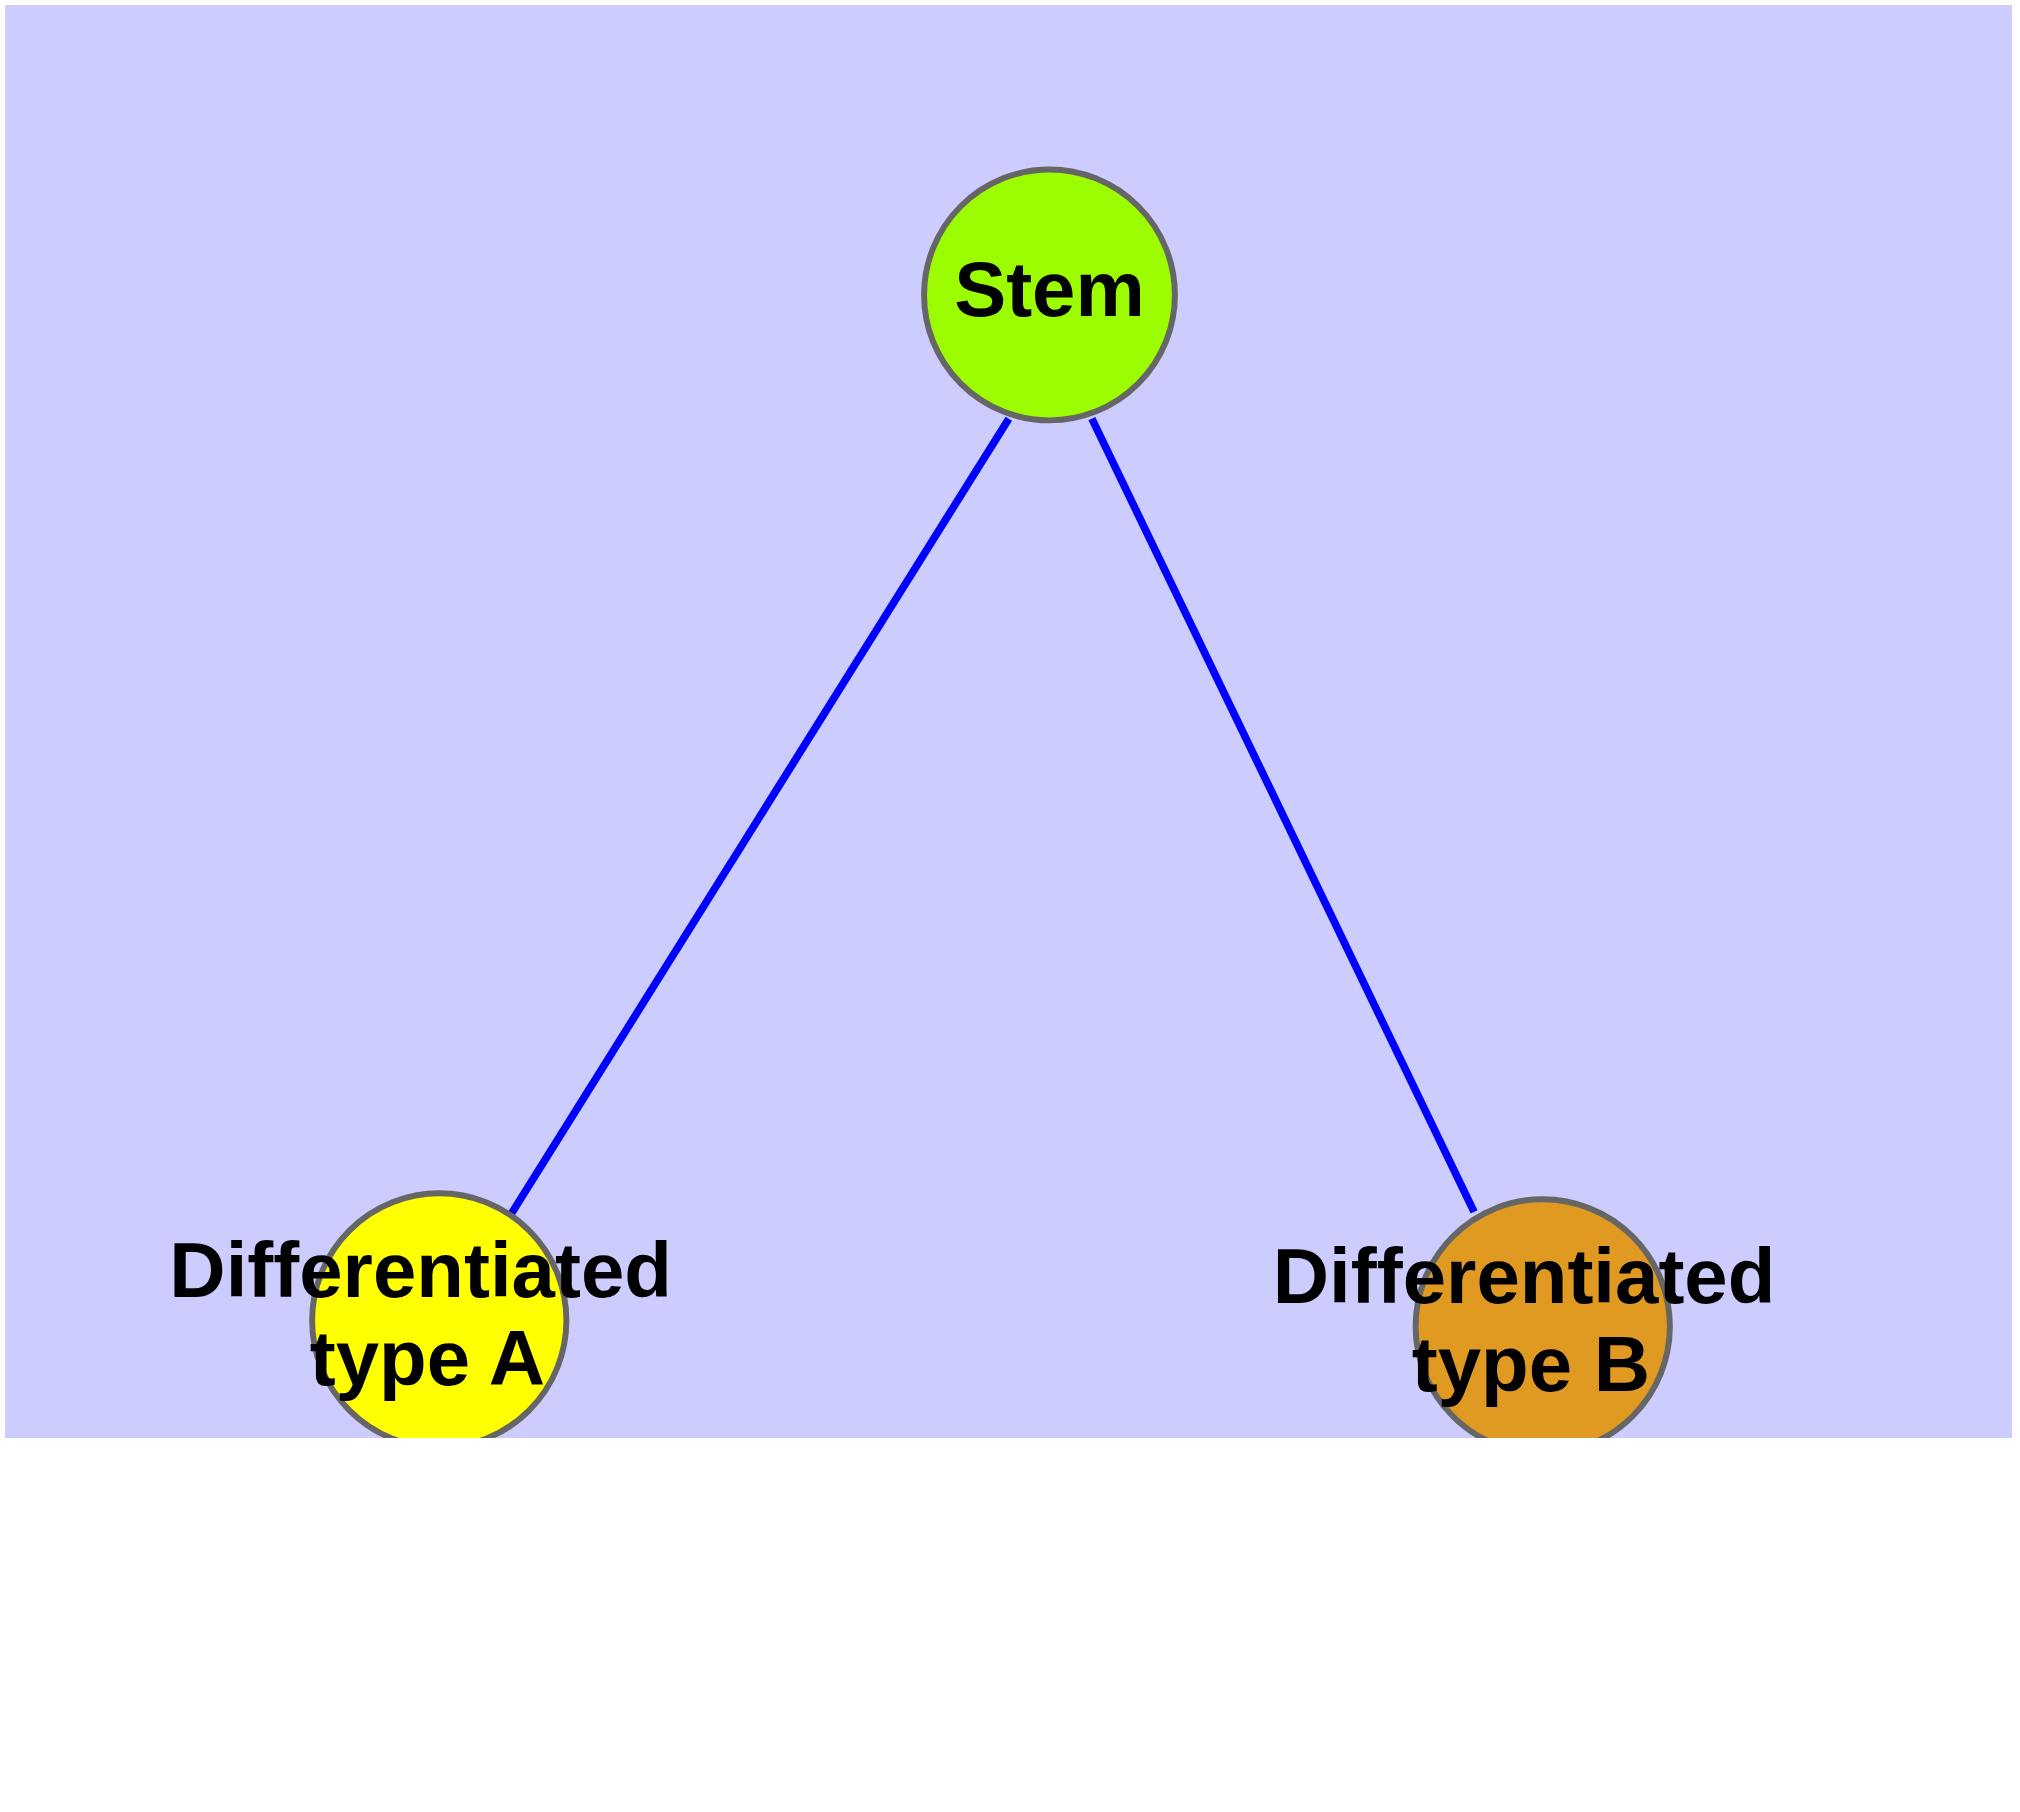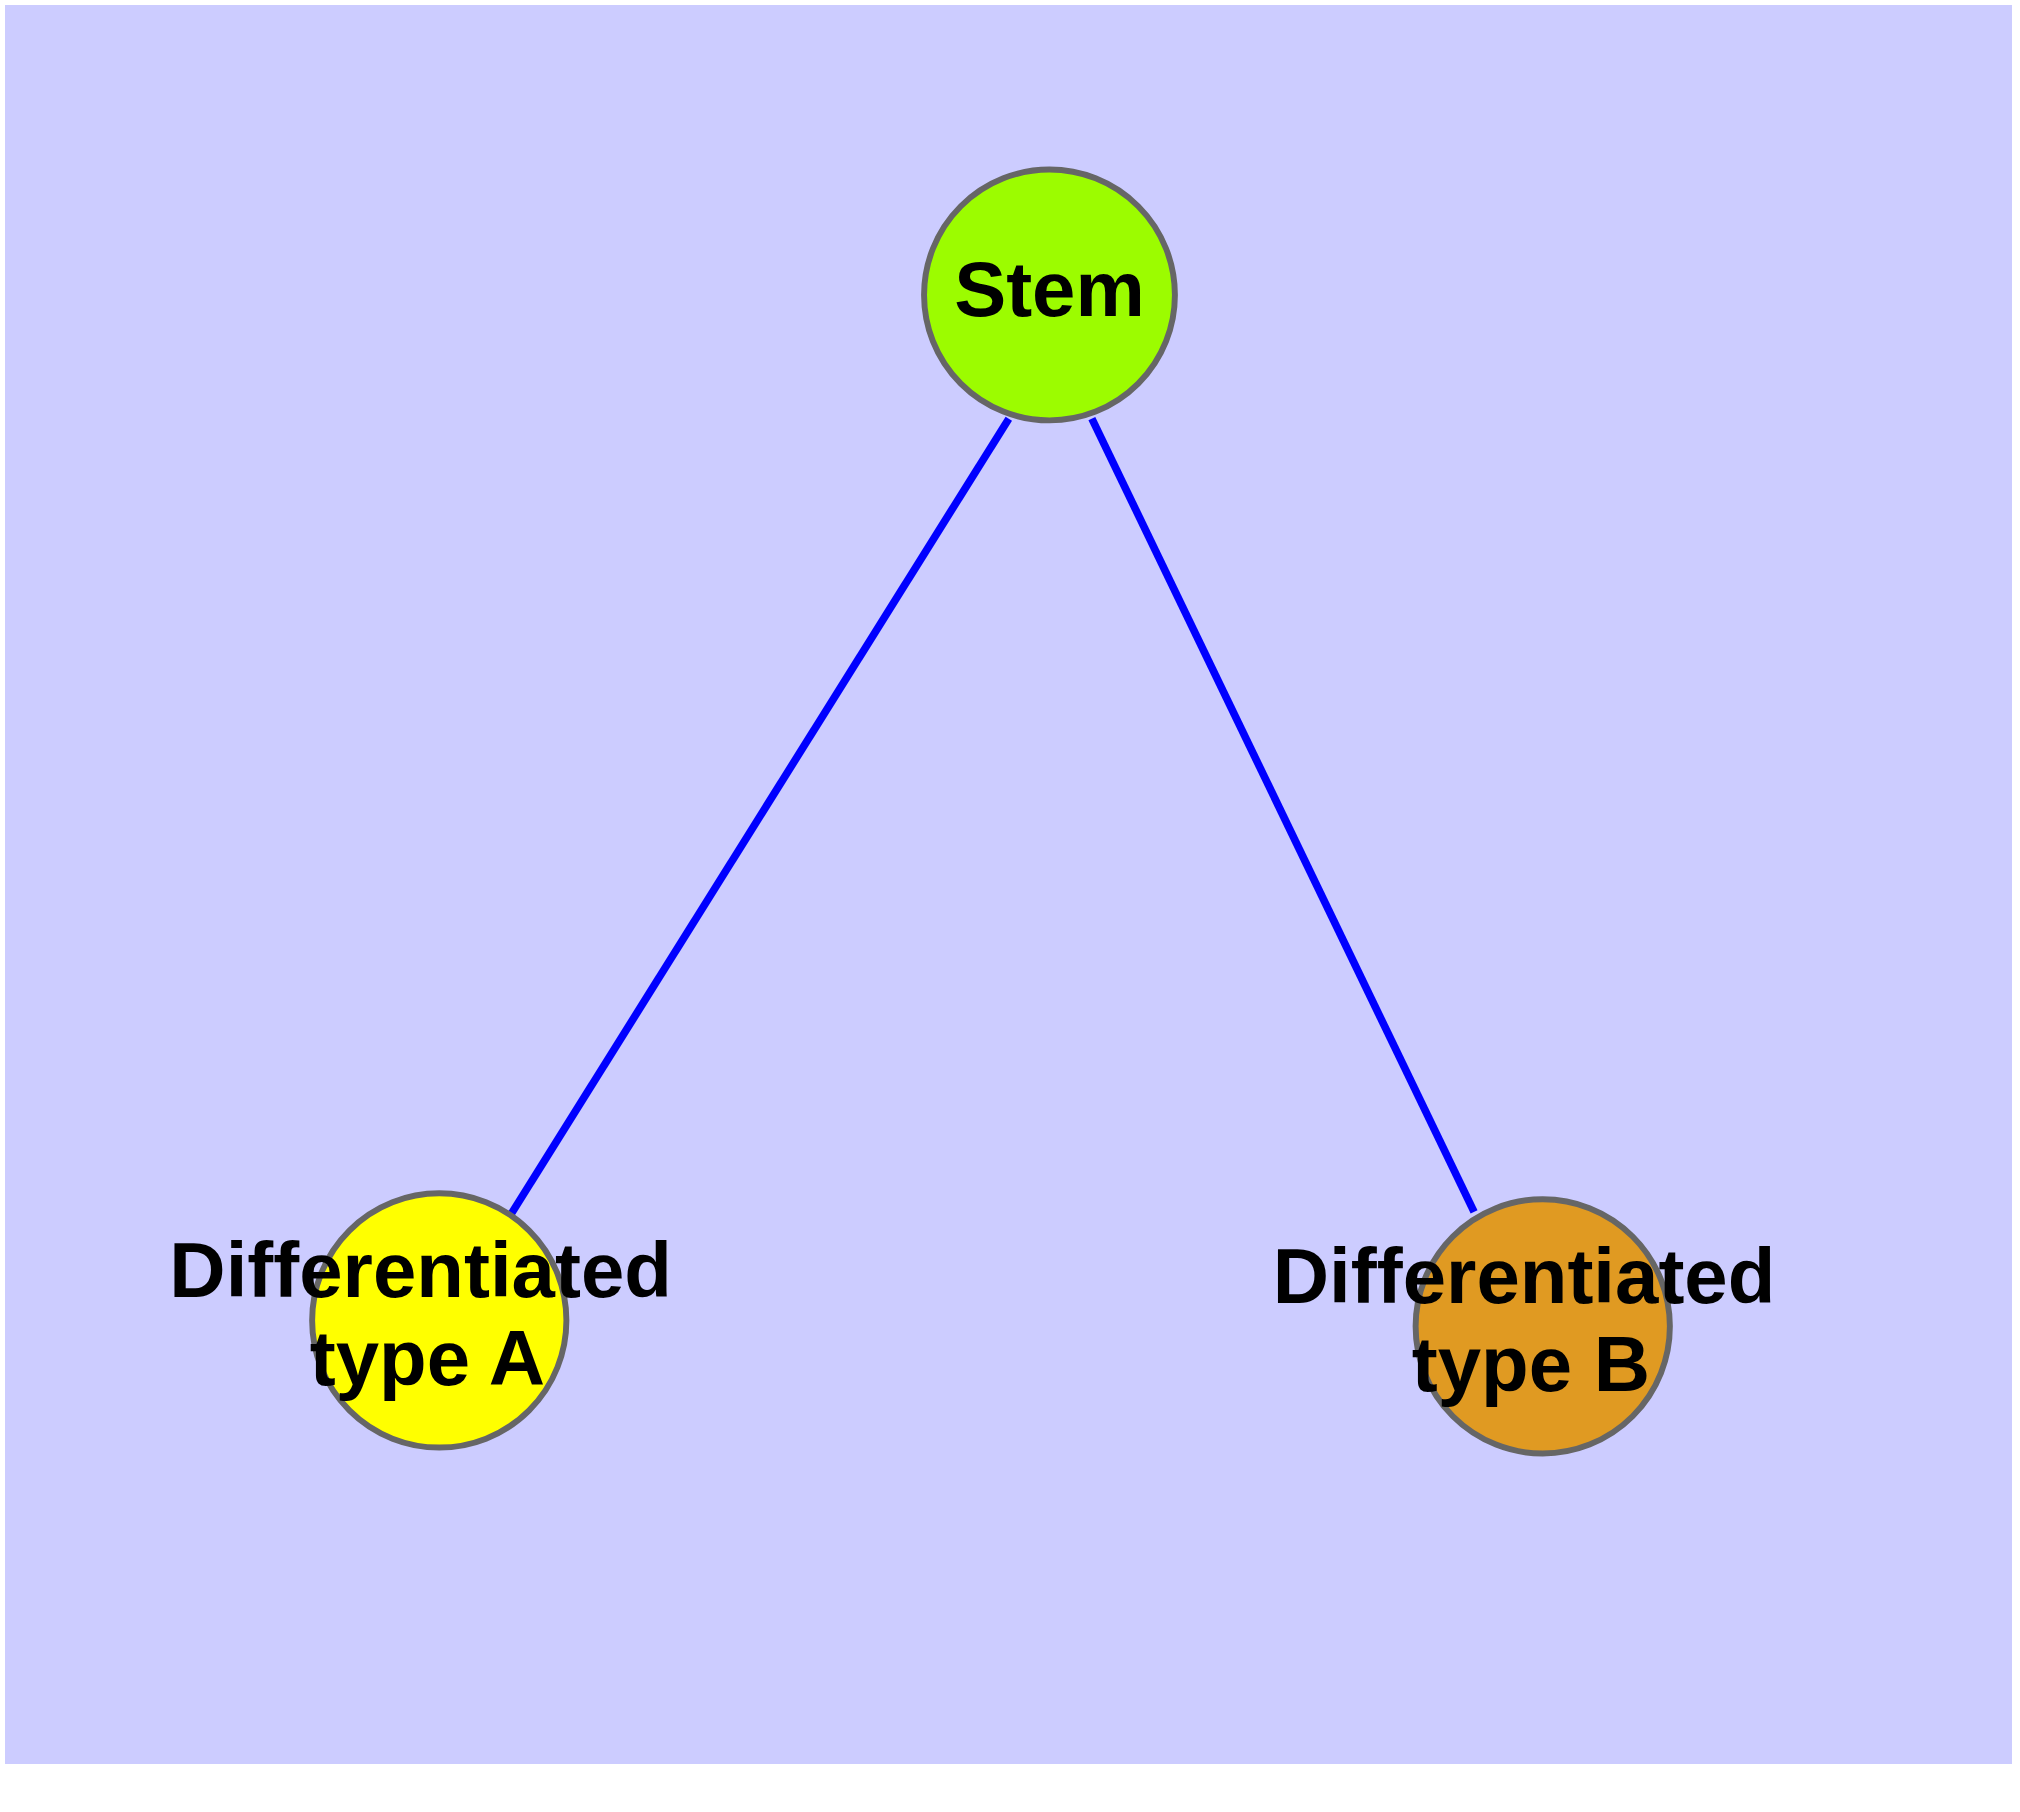--- a/index.html
+++ b/index.html
@@ -3,21 +3,21 @@
 <meta charset="utf-8">
 <style>
   html, body {
     margin: 0;
     padding: 0;
     background: #ffffff;
   }
   #canvas {
     position: relative;
     width: 2021px;
-    height: 1764px;
+    height: 1438px;
     background: #ffffff;
     overflow: hidden;
     font-family: "Liberation Sans", sans-serif;
   }
   #plot-area {
     position: absolute;
     left: 5.1px;
     top: 5.1px;
     width: 2007px;
     height: 1798px;

